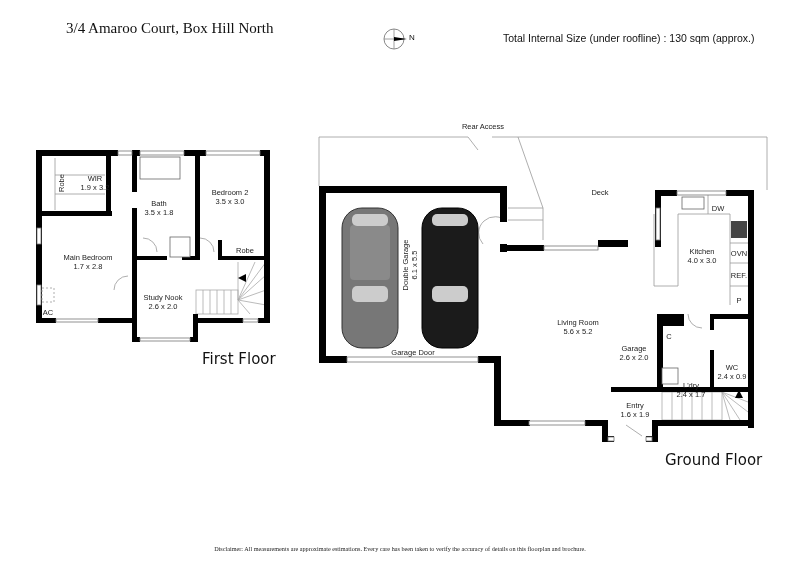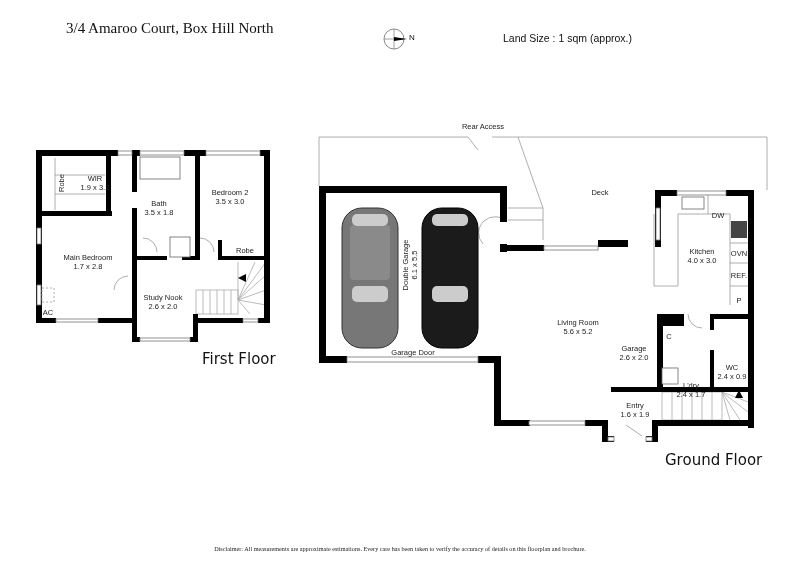--- a/index.html
+++ b/index.html
@@ -19,21 +19,21 @@
 <div class="abs" style="left:378px;top:28px;width:36px;height:22px;">
   <svg width="50" height="24" style="position:absolute;left:0;top:0">
     <circle cx="16" cy="11" r="10" fill="none" stroke="#888" stroke-width="1"></circle>
     <line x1="6" y1="11" x2="26" y2="11" stroke="#888" stroke-width="0.8"></line>
     <line x1="16" y1="1" x2="16" y2="21" stroke="#888" stroke-width="0.8"></line>
     <polygon points="16,9 29,11 16,13" fill="#000"></polygon>
   </svg>
   <span class="abs" style="left:31px;top:5px;font-size:8px;">N</span>
 </div>
 <div class="abs info">
-  <div>Land Size :  1 sqm (approx.)</div>
+  <div>Total Internal Size (under roofline) :  130 sqm (approx.)</div>
 </div>
 
 <svg width="800" height="566">
   <g fill="none" stroke="#999" stroke-width="0.8">
 
     <polyline points="319,186 319,137 468,137 478,150"></polyline>
     <line x1="492" y1="137" x2="767" y2="137"></line>
     <line x1="767" y1="137" x2="767" y2="190"></line>
     <polyline points="518,137 543,208 543,240"></polyline>
     <line x1="508" y1="208" x2="543" y2="208"></line>
@@ -217,21 +217,21 @@
 <div class="room" style="left:600px;top:192px;">Deck</div>
 <div class="room" style="left:410px;top:265px;transform:translate(-50%,-50%) rotate(-90deg);">
     <div>Double Garage</div>
     <div>6.1 x 5.5</div>
   </div>
 <div class="room" style="left:413px;top:352px;">Garage Door</div>
 <div class="room" style="left:702px;top:256px;">
     <div>Kitchen</div>
     <div>4.0 x 3.0</div>
   </div>
-<div class="room" style="left:718px;top:215px;">DW</div>
+<div class="room" style="left:718px;top:208px;">DW</div>
 <div class="room" style="left:739px;top:253px;">OVN</div>
 <div class="room" style="left:739px;top:275px;">REF.</div>
 <div class="room" style="left:739px;top:300px;">P</div>
 <div class="room" style="left:578px;top:327px;">
     <div>Living Room</div>
     <div>5.6 x 5.2</div>
   </div>
 <div class="room" style="left:634px;top:353px;">
     <div>Garage</div>
     <div>2.6 x 2.0</div>

